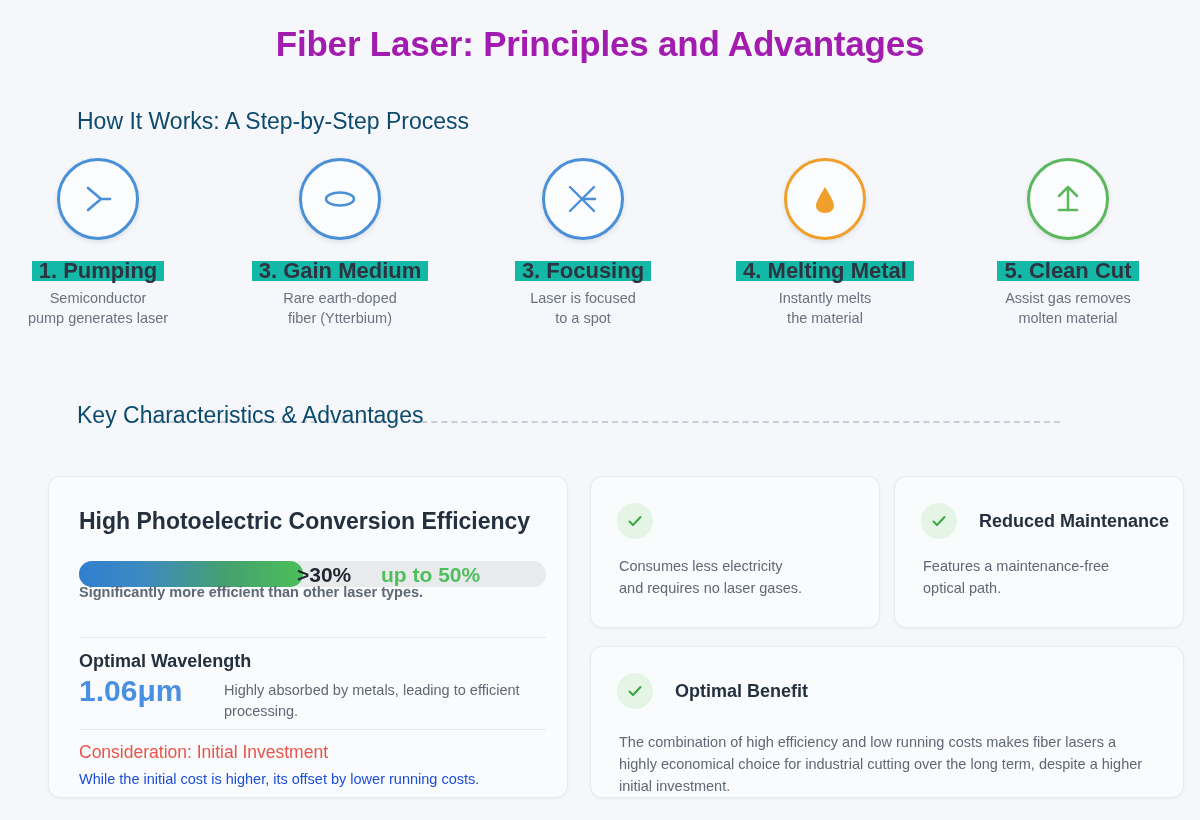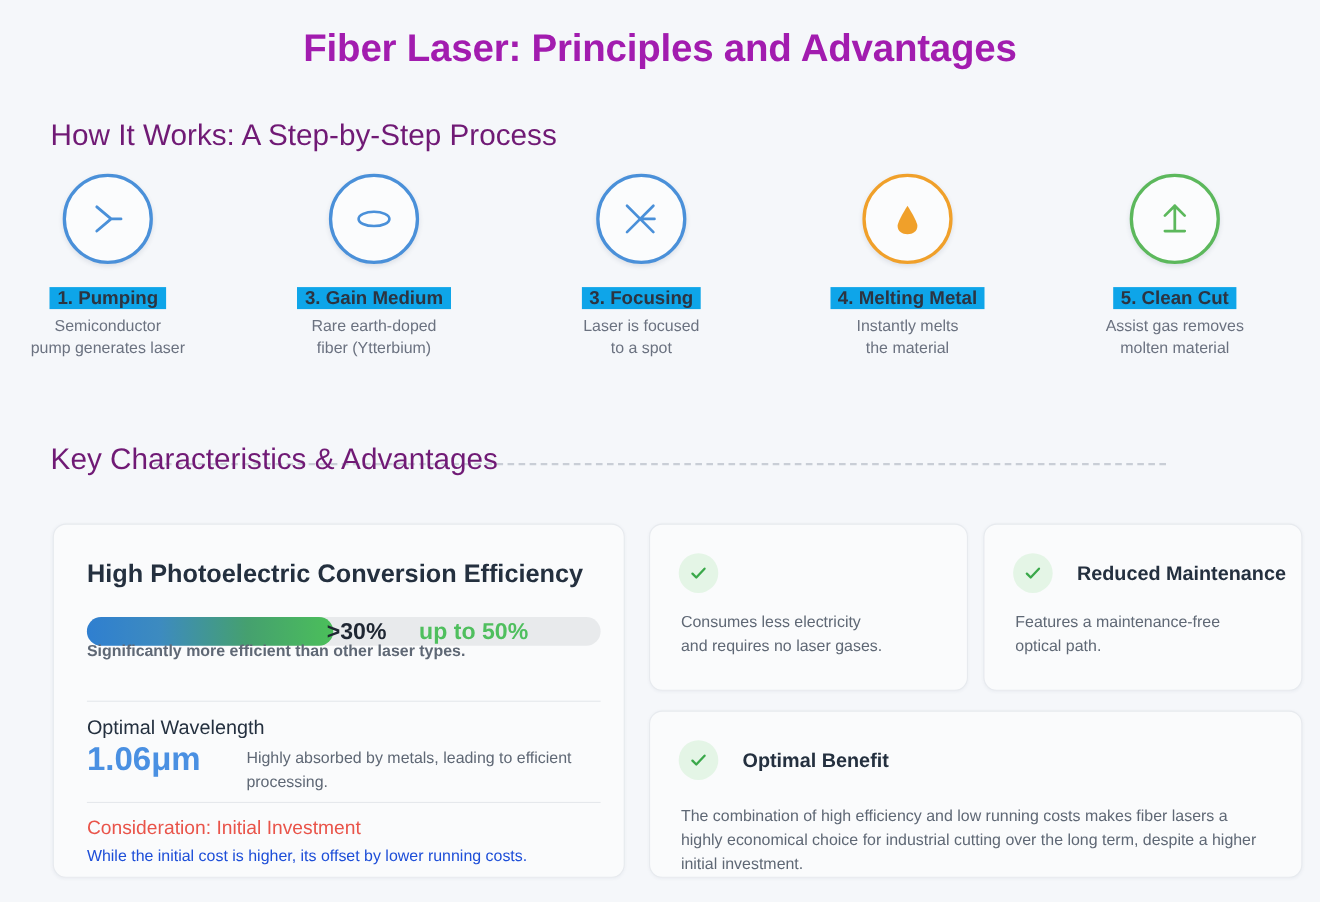--- a/index.html
+++ b/index.html
@@ -27,23 +27,24 @@
     width: 1200px;
     text-align: center;
     font-size: 35px;
     font-weight: bold;
     color: #a21caf;
     letter-spacing: -0.2px;
   }
 
   .section-heading {
     position: absolute;
-    font-size: 27px;
+    font-size: 23px;
     font-weight: normal;
-    color: #701a75;
+    color: #0c4a6e;
+    margin-left: 31px;
   }
   .section-heading.works { top: 108px; left: 46px; }
   .section-heading.key   { top: 402px; left: 46px; }
 
   
   .steps {
     position: absolute;
     top: 158px;
     left: 0;
     width: 1200px;
@@ -80,24 +81,24 @@
     justify-content: center;
     box-shadow: 0 2px 5px rgba(40,60,90,0.12);
   }
   .step-circle.orange { border-color: #f0a02a; }
   .step-circle.green  { border-color: #5cb85c; }
 
   .step-circle svg { display: block; }
 
   .step-label {
     margin-top: 21px;
-    font-size: 17px;
+    font-size: 22px;
     font-weight: bold;
     color: #2c3441;
-    background: #0ea5e9;
+    background: #14b8a6;
     display: inline-block;
     padding: 0 7px;
     line-height: 20px;
   }
 
   .step-desc {
     margin-top: 6px;
     font-size: 14.5px;
     color: #6b7280;
     line-height: 20px;
@@ -177,21 +178,21 @@
     height: 1px;
     background: #e5e8ec;
   }
   .divider.d1 { top: 160px; }
   .divider.d2 { top: 252px; }
 
   .wl-title {
     position: absolute;
     left: 30px; top: 174px;
     font-size: 18px;
-    font-weight: normal;
+    font-weight: bold;
     color: #24303f;
     text-align: center;
   }
   .wl-value {
     position: absolute;
     left: 30px; top: 196px;
     font-size: 30px;
     font-weight: bold;
     color: #4a90e2;
     line-height: 36px;

